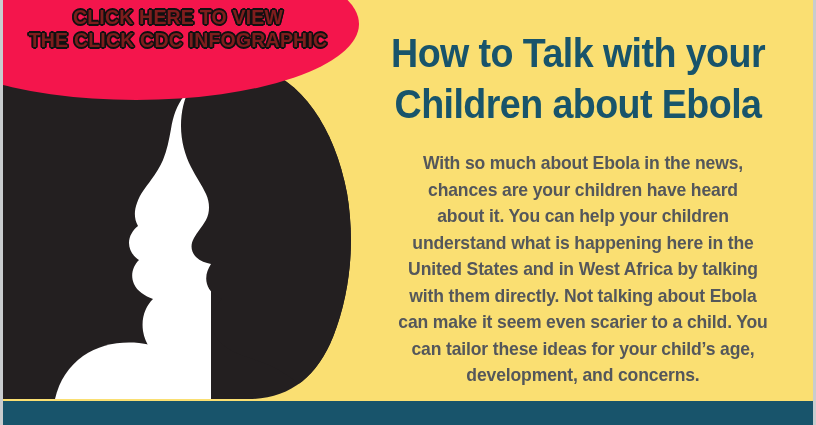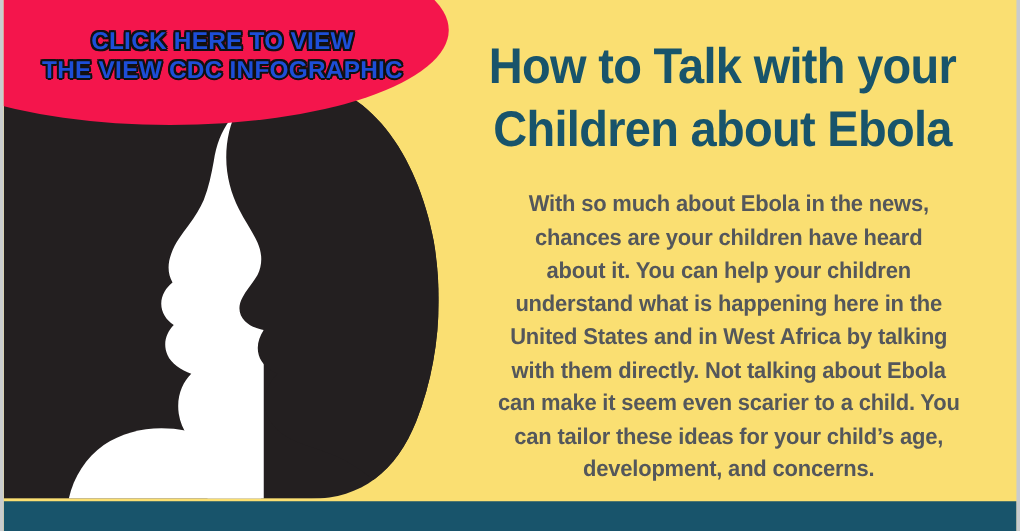--- a/index.html
+++ b/index.html
@@ -59,36 +59,35 @@
     border-radius: 50%;
     z-index: 5;
   }
   .banner-text {
     position: absolute;
     left: 0px;
     top: 6px;
     width: 350px;
     z-index: 6;
     text-align: center;
-    color: #1d4ed8;
+    color: #7f1d1d;
     font-family: "Liberation Sans", sans-serif;
     font-weight: bold;
     font-size: 19.5px;
     line-height: 23px;
     letter-spacing: 0.2px;
     text-shadow:
       -1.4px -1.4px 0 #111111,
        1.4px -1.4px 0 #111111,
       -1.4px  1.4px 0 #111111,
        1.4px  1.4px 0 #111111,
        0px   -1.6px 0 #111111,
        0px    1.6px 0 #111111,
       -1.6px  0px   0 #111111,
        1.6px  0px   0 #111111;
-    margin-top: 16px;
   }
   .banner-text .line { display: block; white-space: nowrap; }
 
   
   .text-column {
     position: absolute;
     left: 352px;
     top: 0;
     width: 464px;
     height: 401px;
@@ -195,21 +194,21 @@
              C243,295 260,298 274,306
              C290,315 302,325 310,336
              L352,336 Z"></path>
       </g>
     </svg>
   </div>
 
   <div class="banner-ellipse"></div>
   <div class="banner-text">
     <span class="line">CLICK HERE TO VIEW</span>
-    <span class="line">THE VIEW CDC INFOGRAPHIC</span>
+    <span class="line">THE CLICK CDC INFOGRAPHIC</span>
   </div>
 
   <div class="text-column">
 
     <div class="headline">
       <span class="hl">How to Talk with your</span>
       <span class="hl">Children about Ebola</span>
     </div>
 
     <div class="body-copy">

